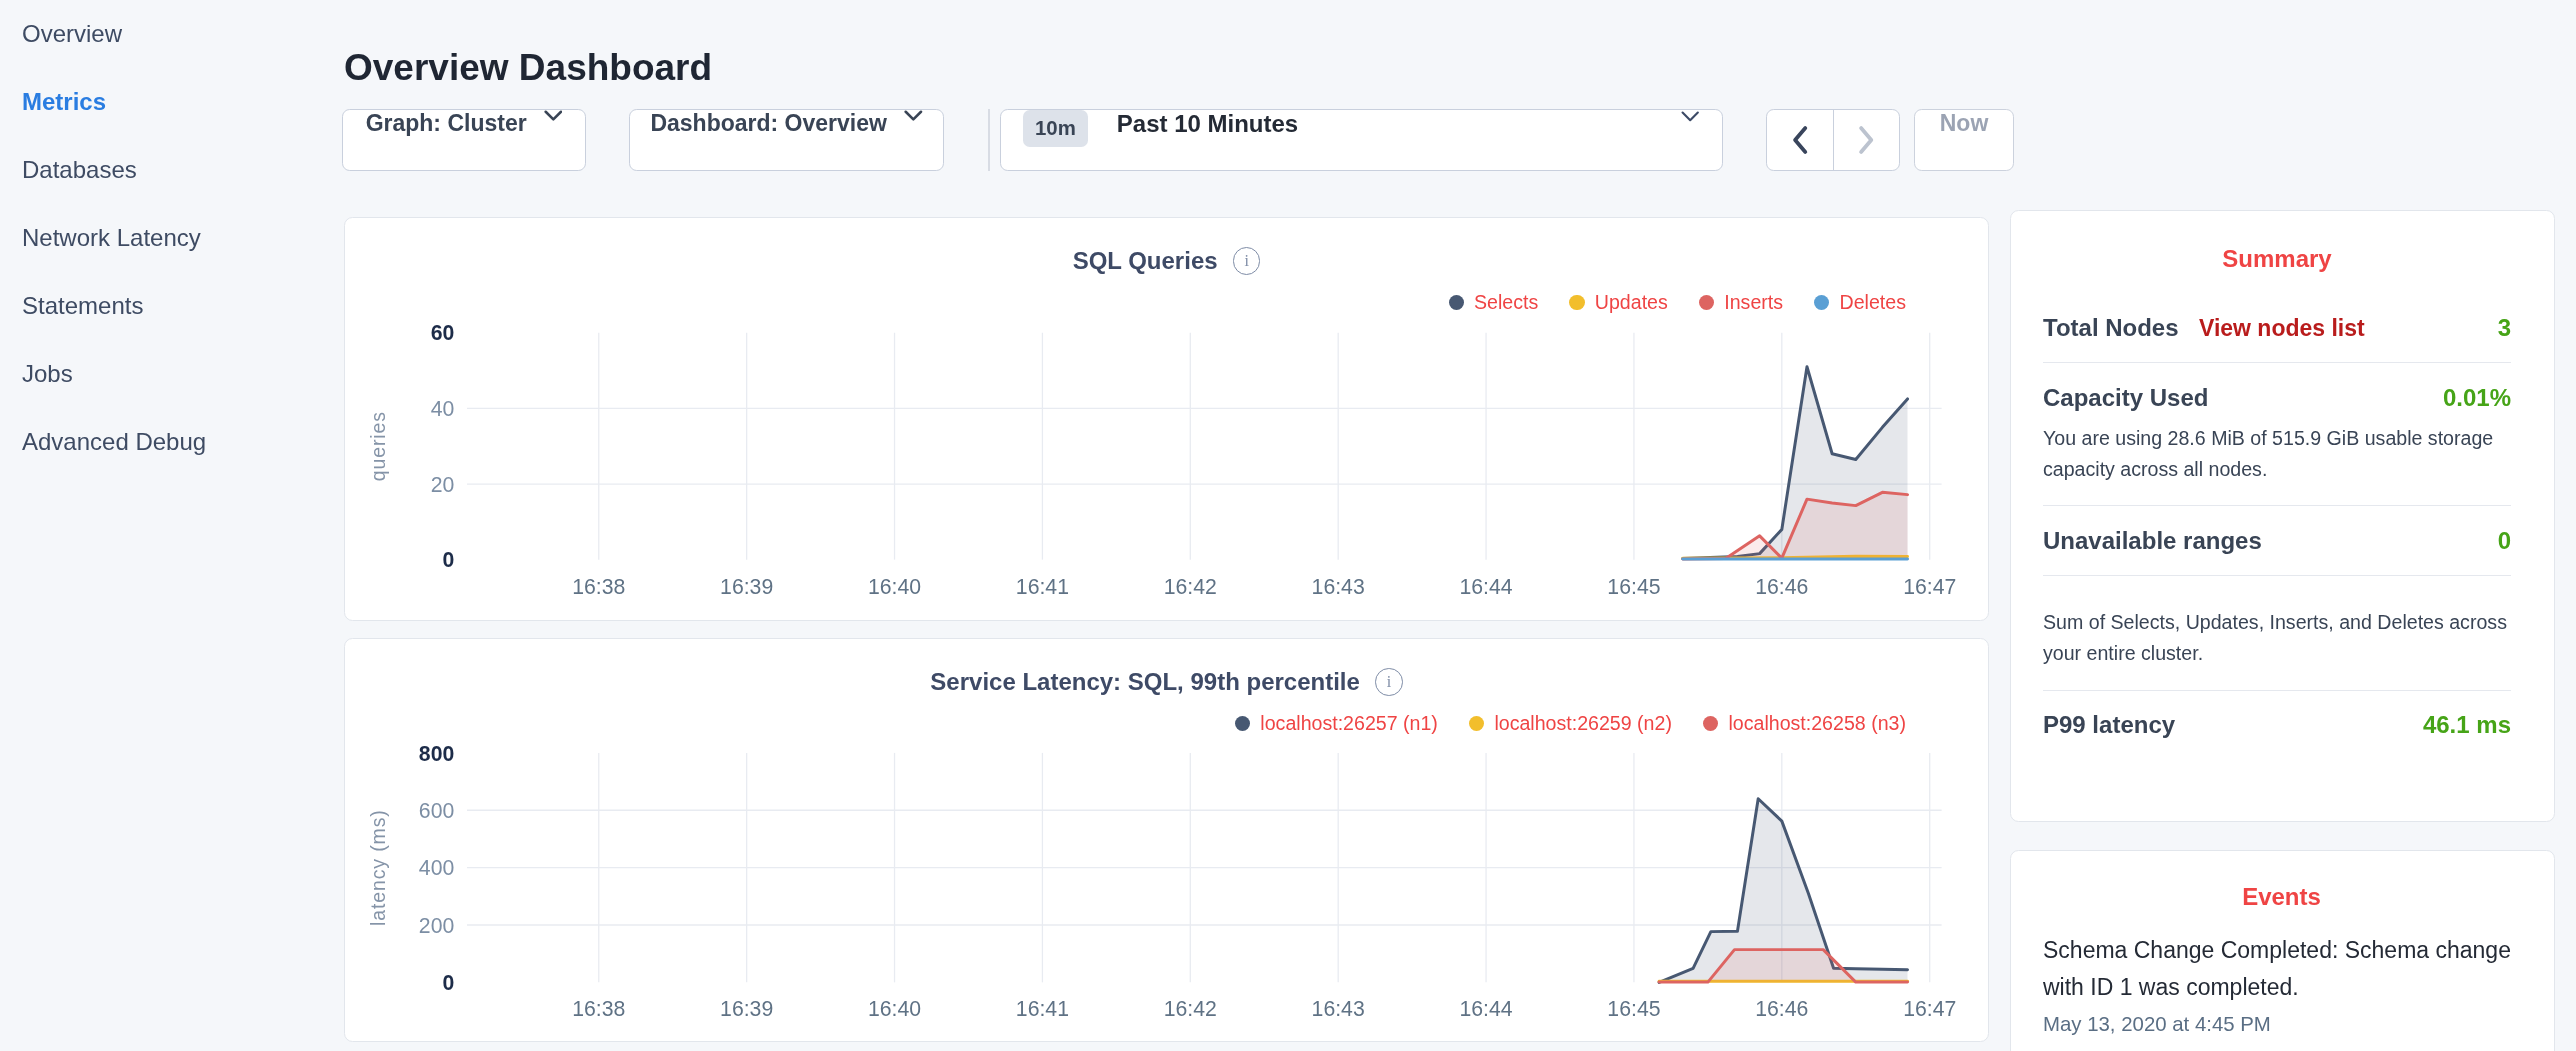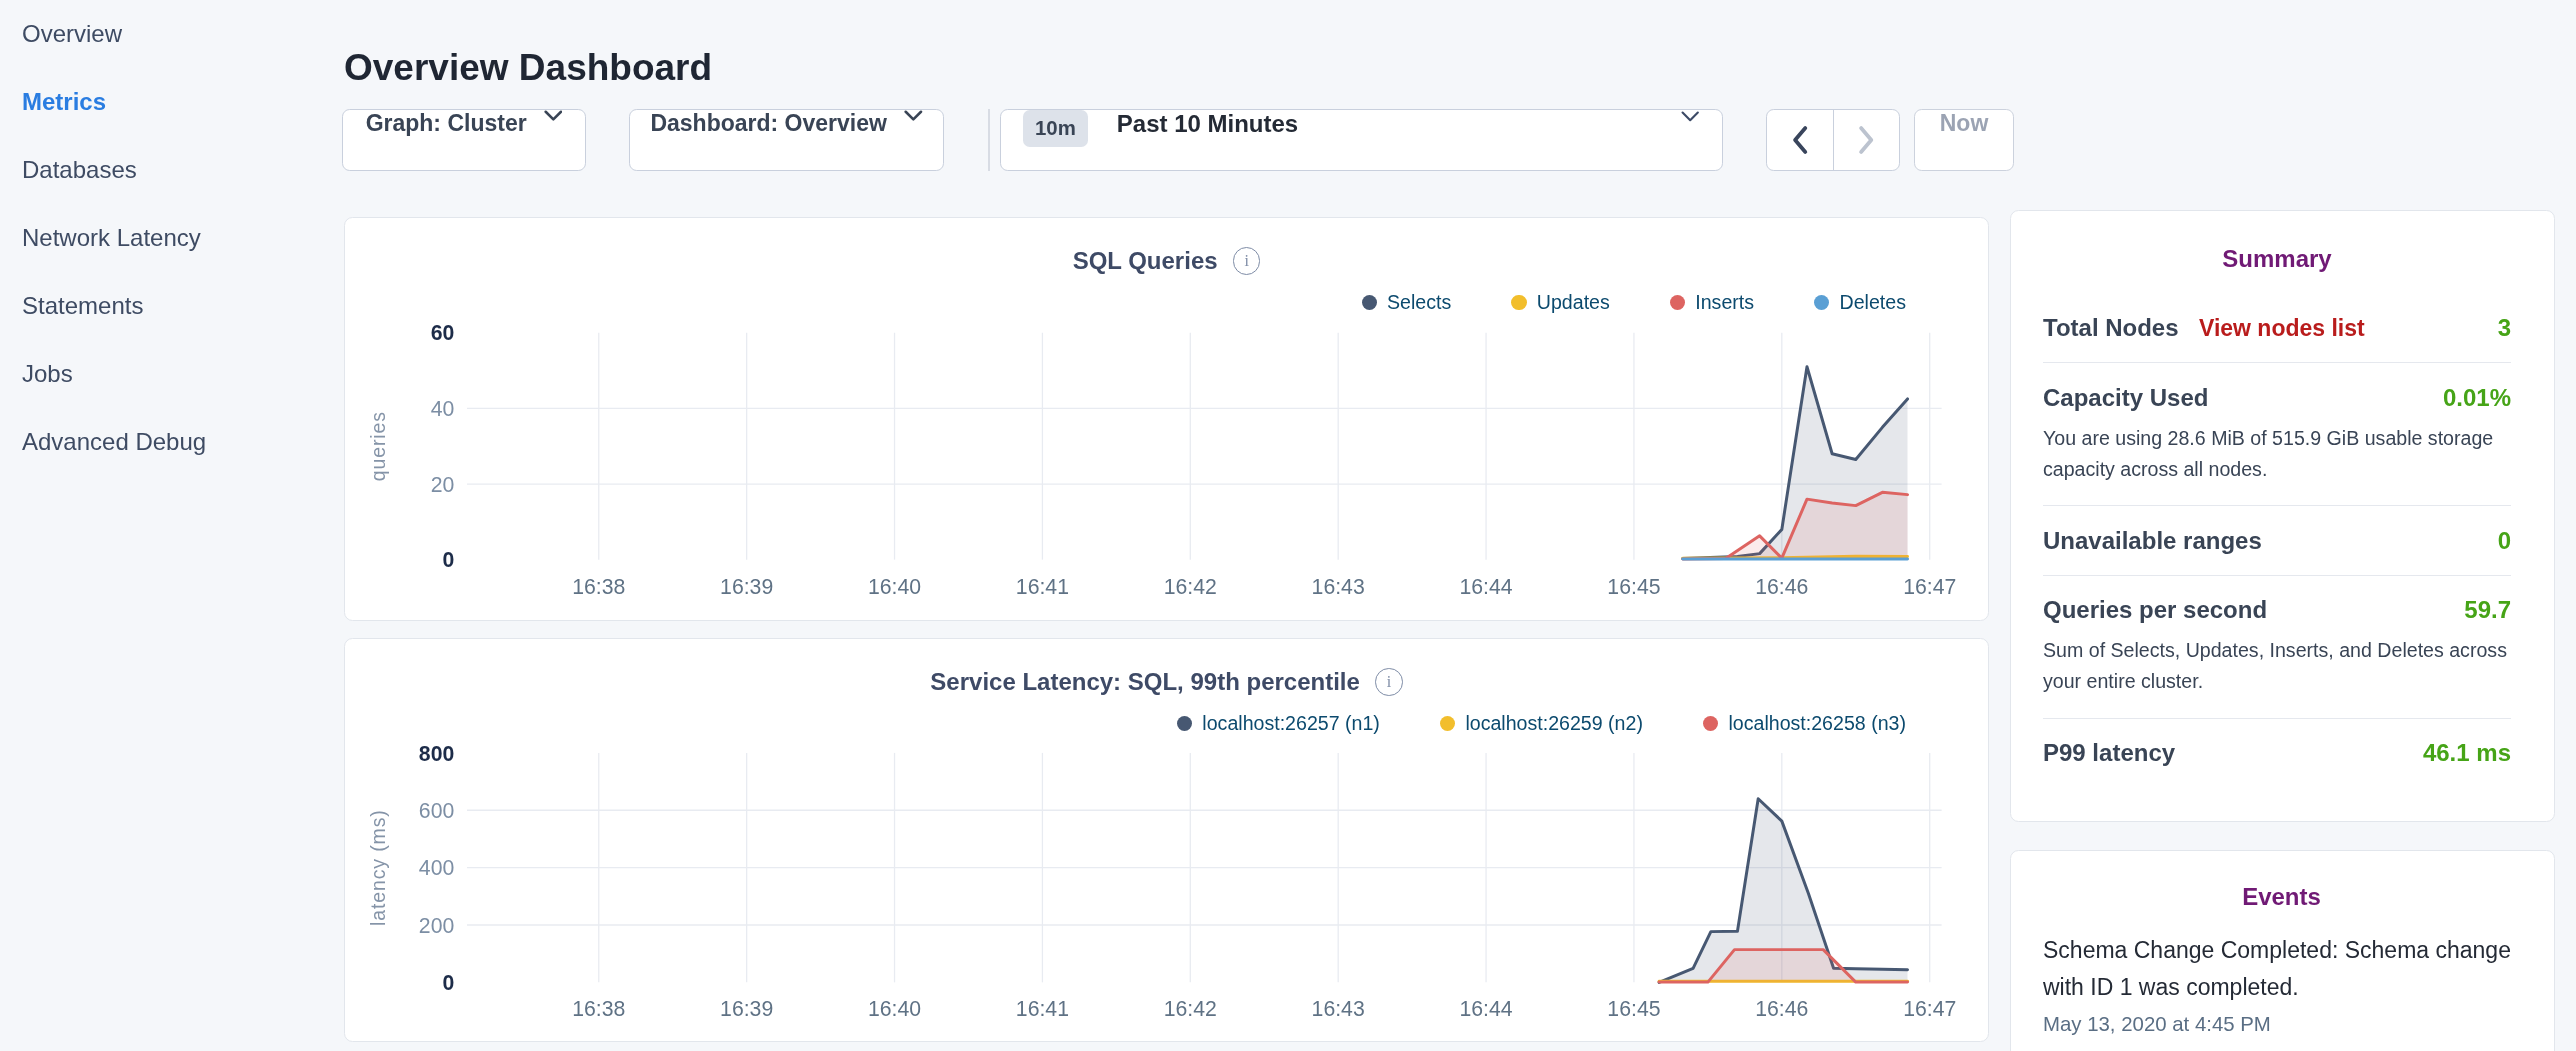--- a/index.html
+++ b/index.html
@@ -30,29 +30,29 @@
   #now-btn{left:1914px;width:100px;color:#9ba3b3;border-color:#ccd2dd;}
 
   
   .panel{position:absolute;background:#fff;border:0.9px solid #e2e6ec;border-radius:8.5px;box-sizing:border-box;}
   #chart-panel-1{left:344px;top:217px;width:1645px;height:404px;}
   #chart-panel-2{left:344px;top:638px;width:1645px;height:404px;}
   .chart-title{position:absolute;top:29px;left:0;right:0;display:flex;justify-content:center;align-items:center;gap:15.3px;
                font-size:24px;font-weight:bold;color:#3e4a66;}
   .info-icon{width:25.5px;height:25.5px;border:1.7px solid #7e8ca6;border-radius:50%;display:flex;align-items:center;justify-content:center;
              font-size:16px;font-weight:normal;color:#7e8ca6;font-family:"Liberation Serif",serif;cursor:pointer;}
-  .legend{position:absolute;top:73px;right:82px;display:flex;gap:60px;font-size:19.6px;color:#0c4a6e;font-weight:normal;}
+  .legend{position:absolute;top:73px;right:82px;display:flex;gap:31px;font-size:19.6px;color:#ef4444;font-weight:normal;}
   .legend-item{display:flex;align-items:center;gap:10.2px;cursor:pointer;}
   .dot{width:15.3px;height:15.3px;border-radius:50%;background:#888;}
   svg.chart{position:absolute;left:0;top:0;}
   svg text{font-family:"Liberation Sans",sans-serif;}
 
   
   #summary-panel{left:2010px;top:210px;width:545px;height:612px;padding:24px 43px 0 32px;}
-  .panel-title{text-align:center;font-size:24px;font-weight:bold;color:#701a75;margin:10.2px 0 20.4px;}
+  .panel-title{text-align:center;font-size:24px;font-weight:bold;color:#ef4444;margin:10.2px 0 20.4px;}
   .srow{padding:20.4px 0;border-top:0.9px solid #e5e8ee;}
   .srow.first{border-top:none;}
   .srow-head{display:flex;align-items:baseline;}
   .srow-label{font-size:24px;font-weight:bold;color:#394455;}
   .srow-link{font-size:23px;font-weight:bold;color:#b91c1c;margin-left:20.4px;cursor:pointer;}
   .srow-value{margin-left:auto;font-size:24px;font-weight:bold;color:#46a417;white-space:nowrap;}
   .srow-sub{margin-top:11px;font-size:19.6px;line-height:31px;color:#394455;}
   #events-panel{left:2010px;top:850px;width:545px;height:255px;padding:22px 34px 0 32px;}
   .event-msg{font-size:23px;line-height:37px;color:#242a35;margin-top:3.4px;}
   .event-time{font-size:20.4px;color:#5a6e84;margin-top:7.7px;}
@@ -256,24 +256,20 @@
     </div>
 
     <div class="srow">
       <div class="srow-head">
         <span class="srow-label">Unavailable ranges</span>
         <span class="srow-value">0</span>
       </div>
     </div>
 
     <div class="srow">
-      <div class="srow-head">
-        <span class="srow-label">Queries per second</span>
-        <span class="srow-value">59.7</span>
-      </div>
       <div class="srow-sub">Sum of Selects, Updates, Inserts, and Deletes across your entire cluster.</div>
     </div>
 
     <div class="srow">
       <div class="srow-head">
         <span class="srow-label">P99 latency</span>
         <span class="srow-value">46.1 ms</span>
       </div>
     </div>
   </aside>

